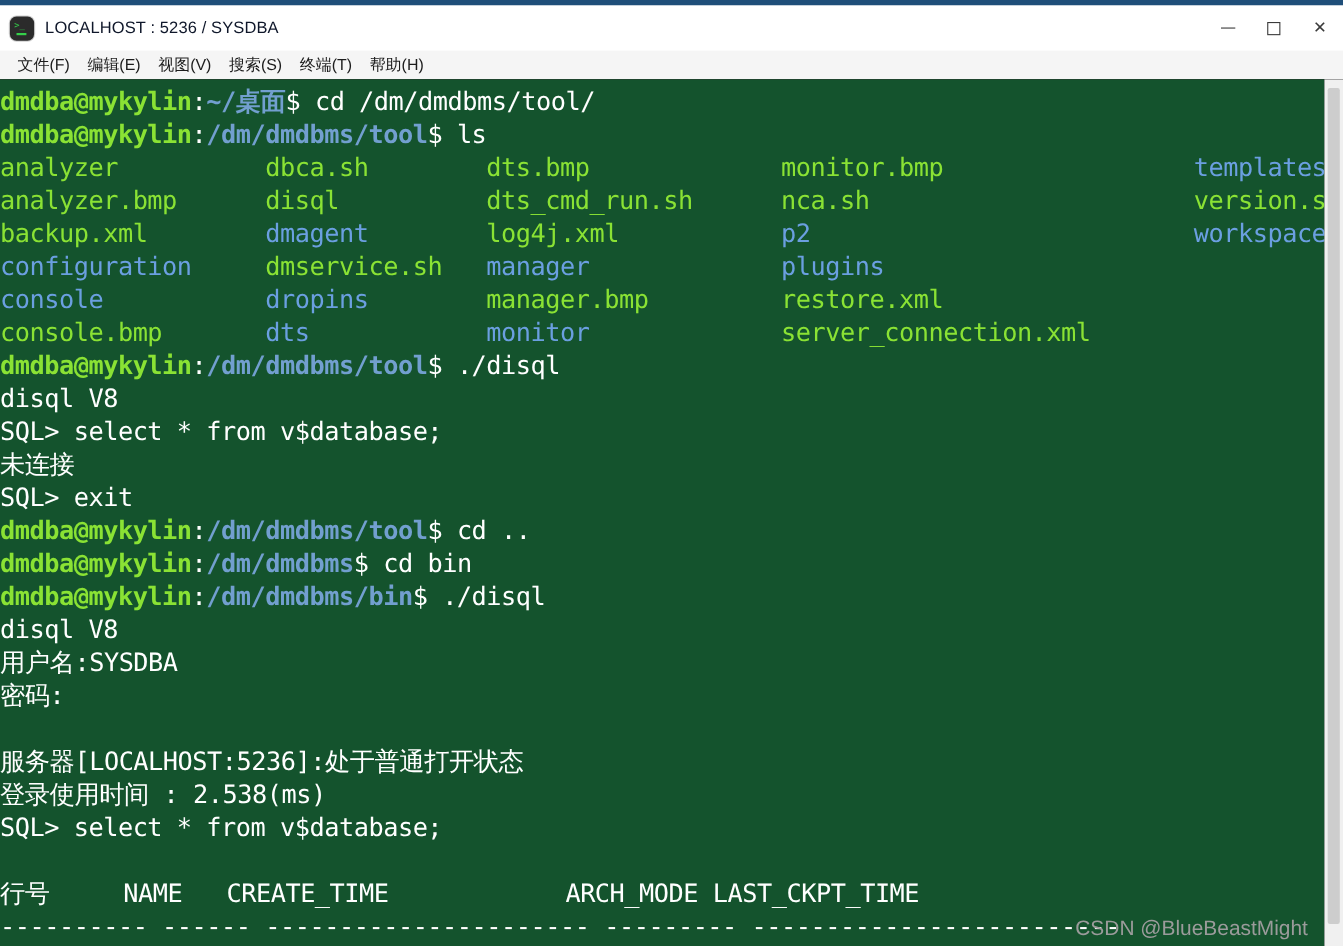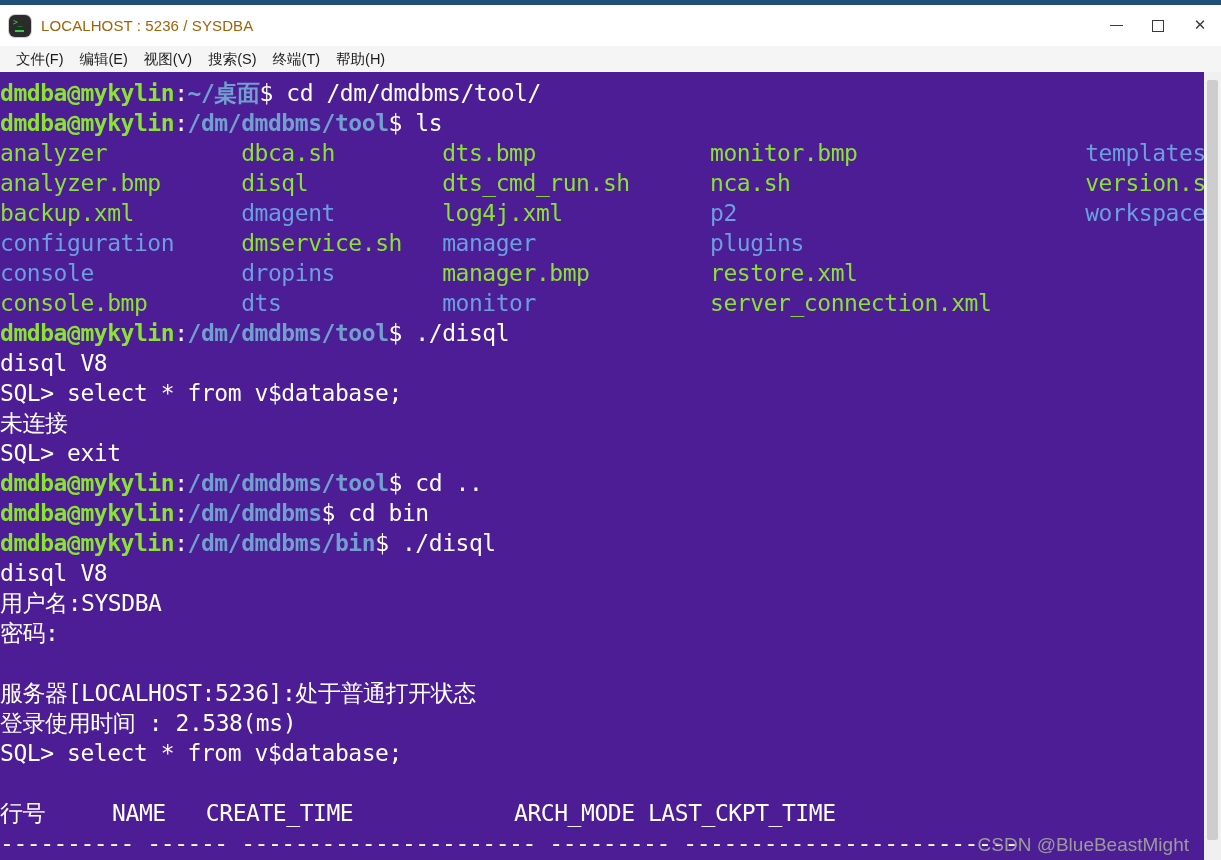--- a/index.html
+++ b/index.html
@@ -48,21 +48,21 @@
     font-size: 8px; line-height: 8px;
     color: #35d04a;
     font-family: "DejaVu Sans Mono", monospace;
   }
   .title-icon .ul {
     position: absolute; left: 6px; bottom: 5px;
     width: 9px; height: 2px; background: #35d04a;
   }
   .title-text {
     font-size: 15px;
-    color: #a16207;
+    color: #0f172a;
     letter-spacing: 0.1px;
     white-space: nowrap;
   }
   .win-controls {
     position: absolute; right: 0; top: 0;
     height: 41px;
     display: flex; align-items: center;
   }
   .win-btn {
     width: 42px; height: 41px;
@@ -92,21 +92,21 @@
   
   .term-wrap {
     flex: 1 1 auto;
     position: relative;
     background: #000000;
     display: flex;
     overflow: hidden;
   }
   .term {
     flex: 1 1 auto;
-    background: #4c1d95;
+    background: #14532d;
     color: #ffffff;
     font-family: "DejaVu Sans Mono", "Liberation Mono", monospace;
     font-size: 23px;
     line-height: 30px;
     padding: 6px 0 0 0;
     white-space: pre;
     overflow: hidden;
     letter-spacing: -0.45px;
   }
   .term .line { height: 30px; white-space: pre; }

